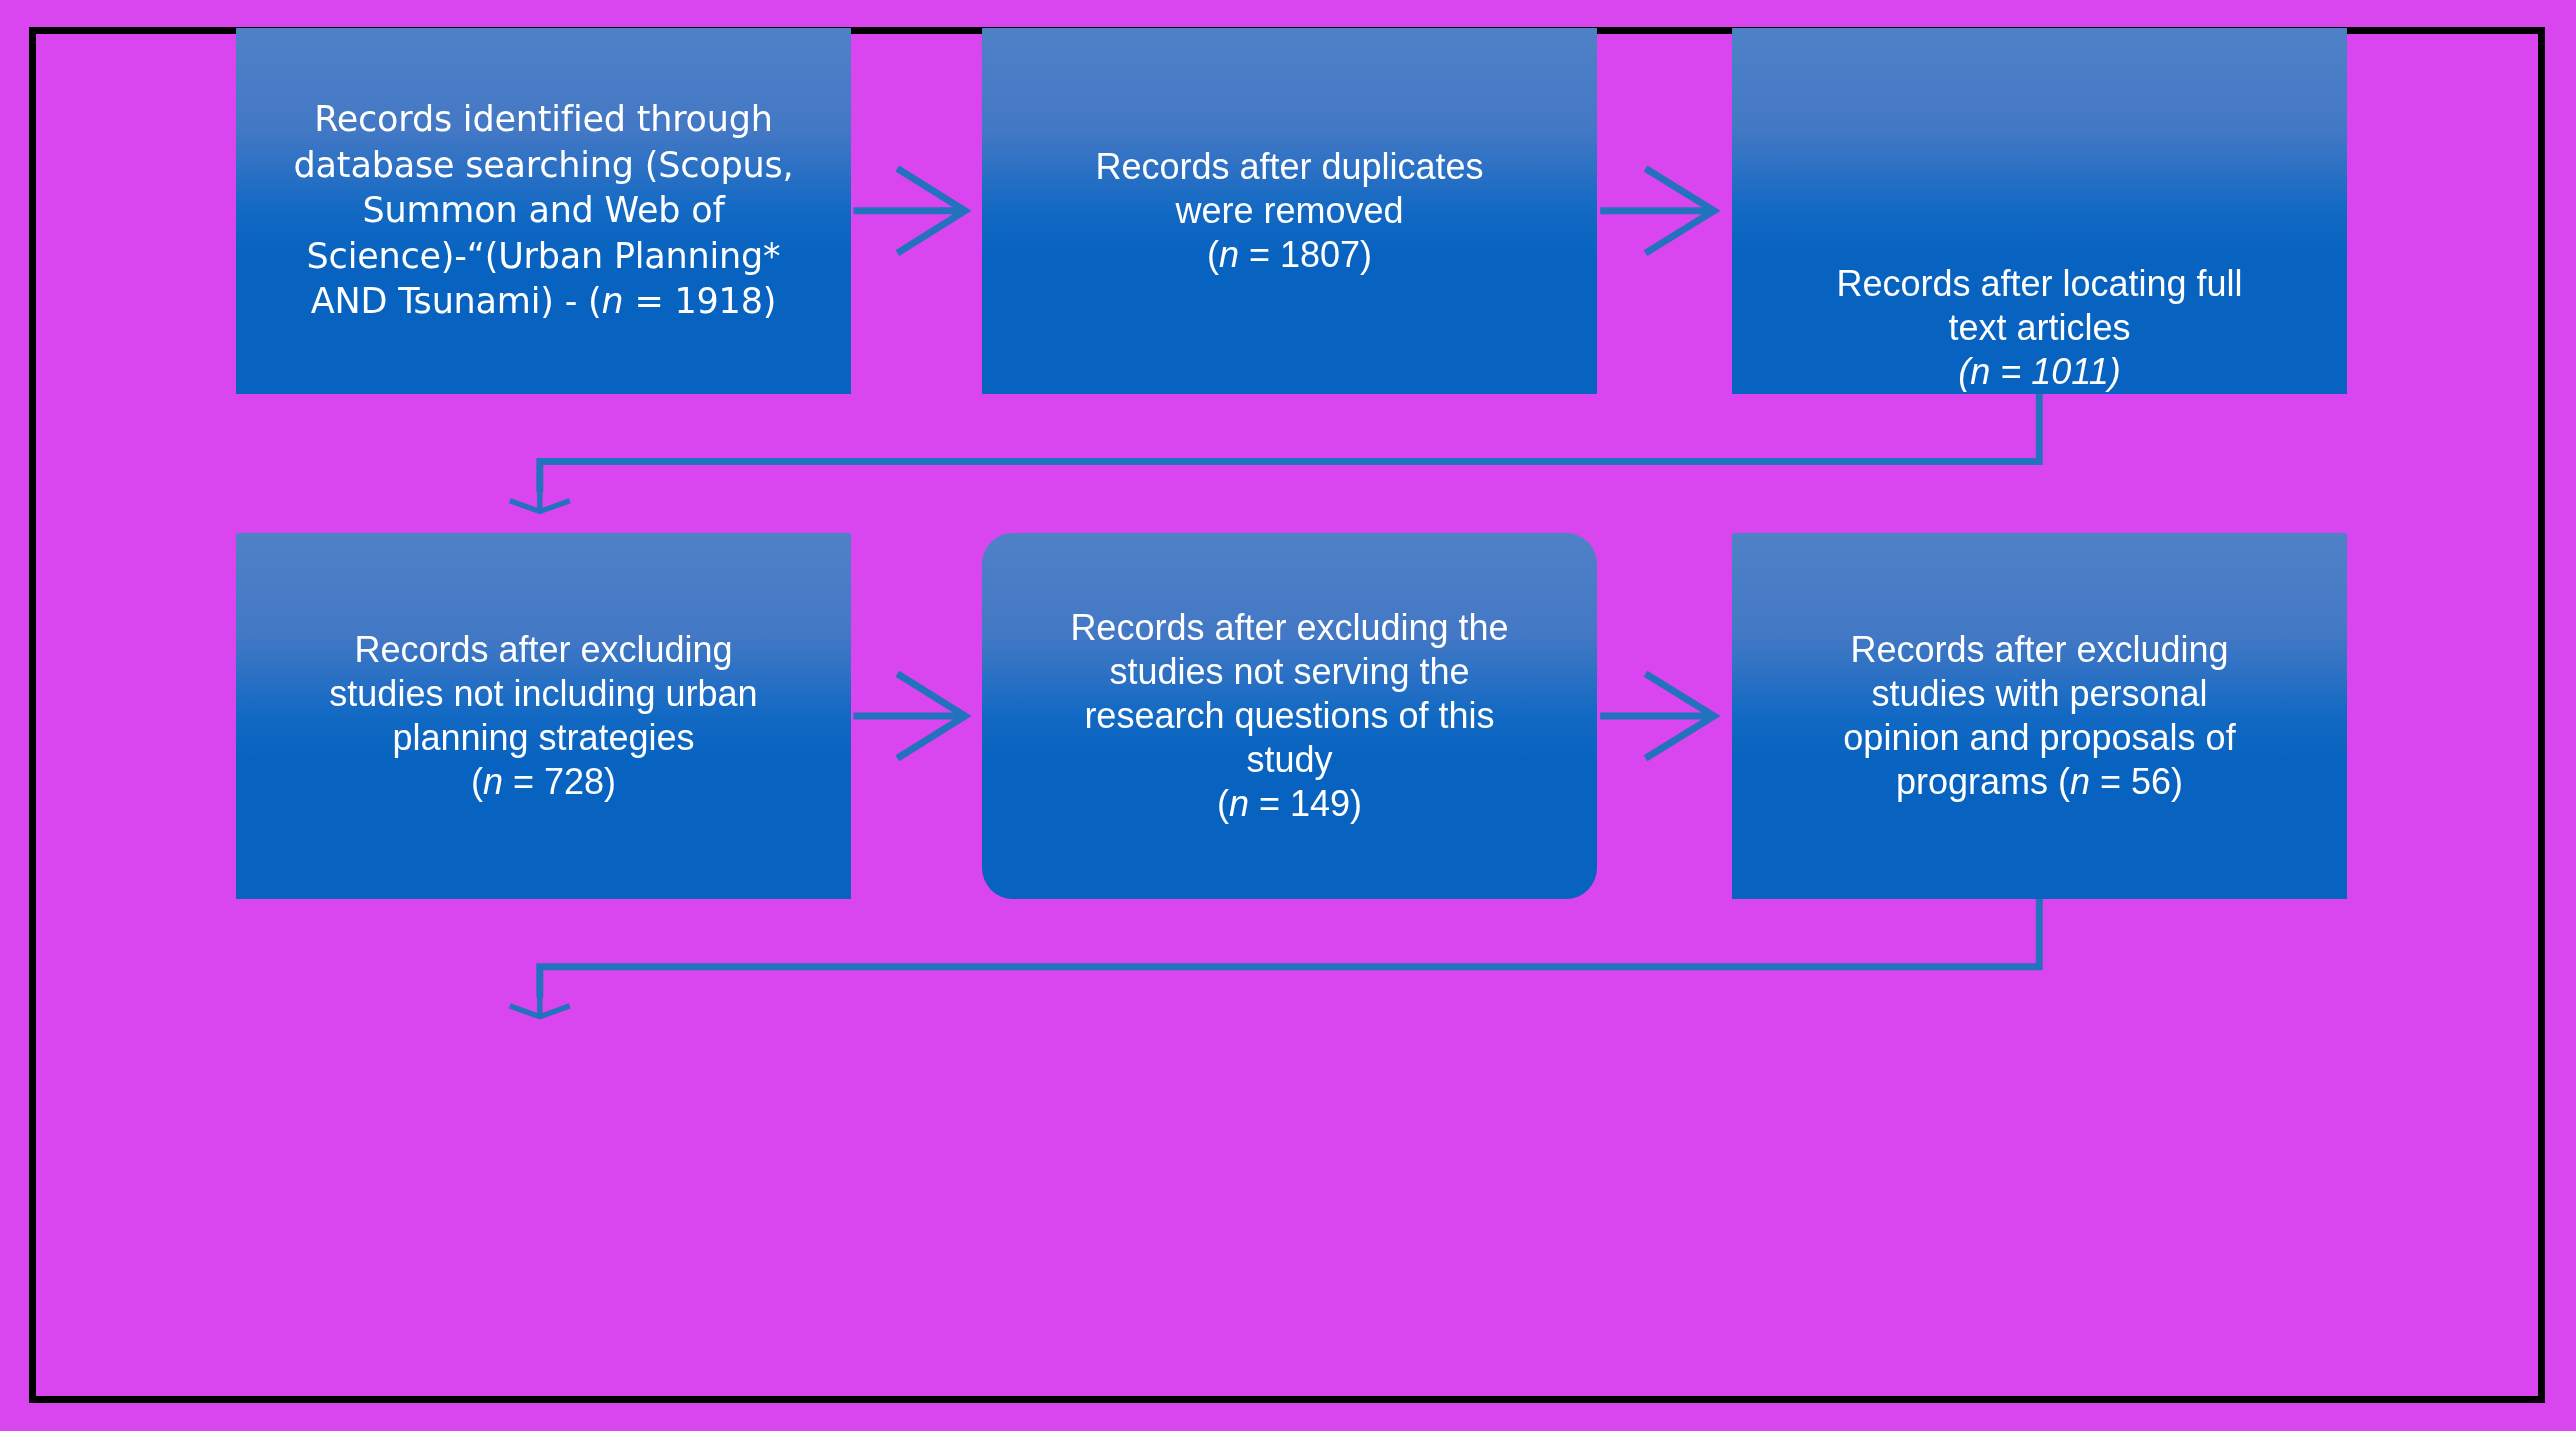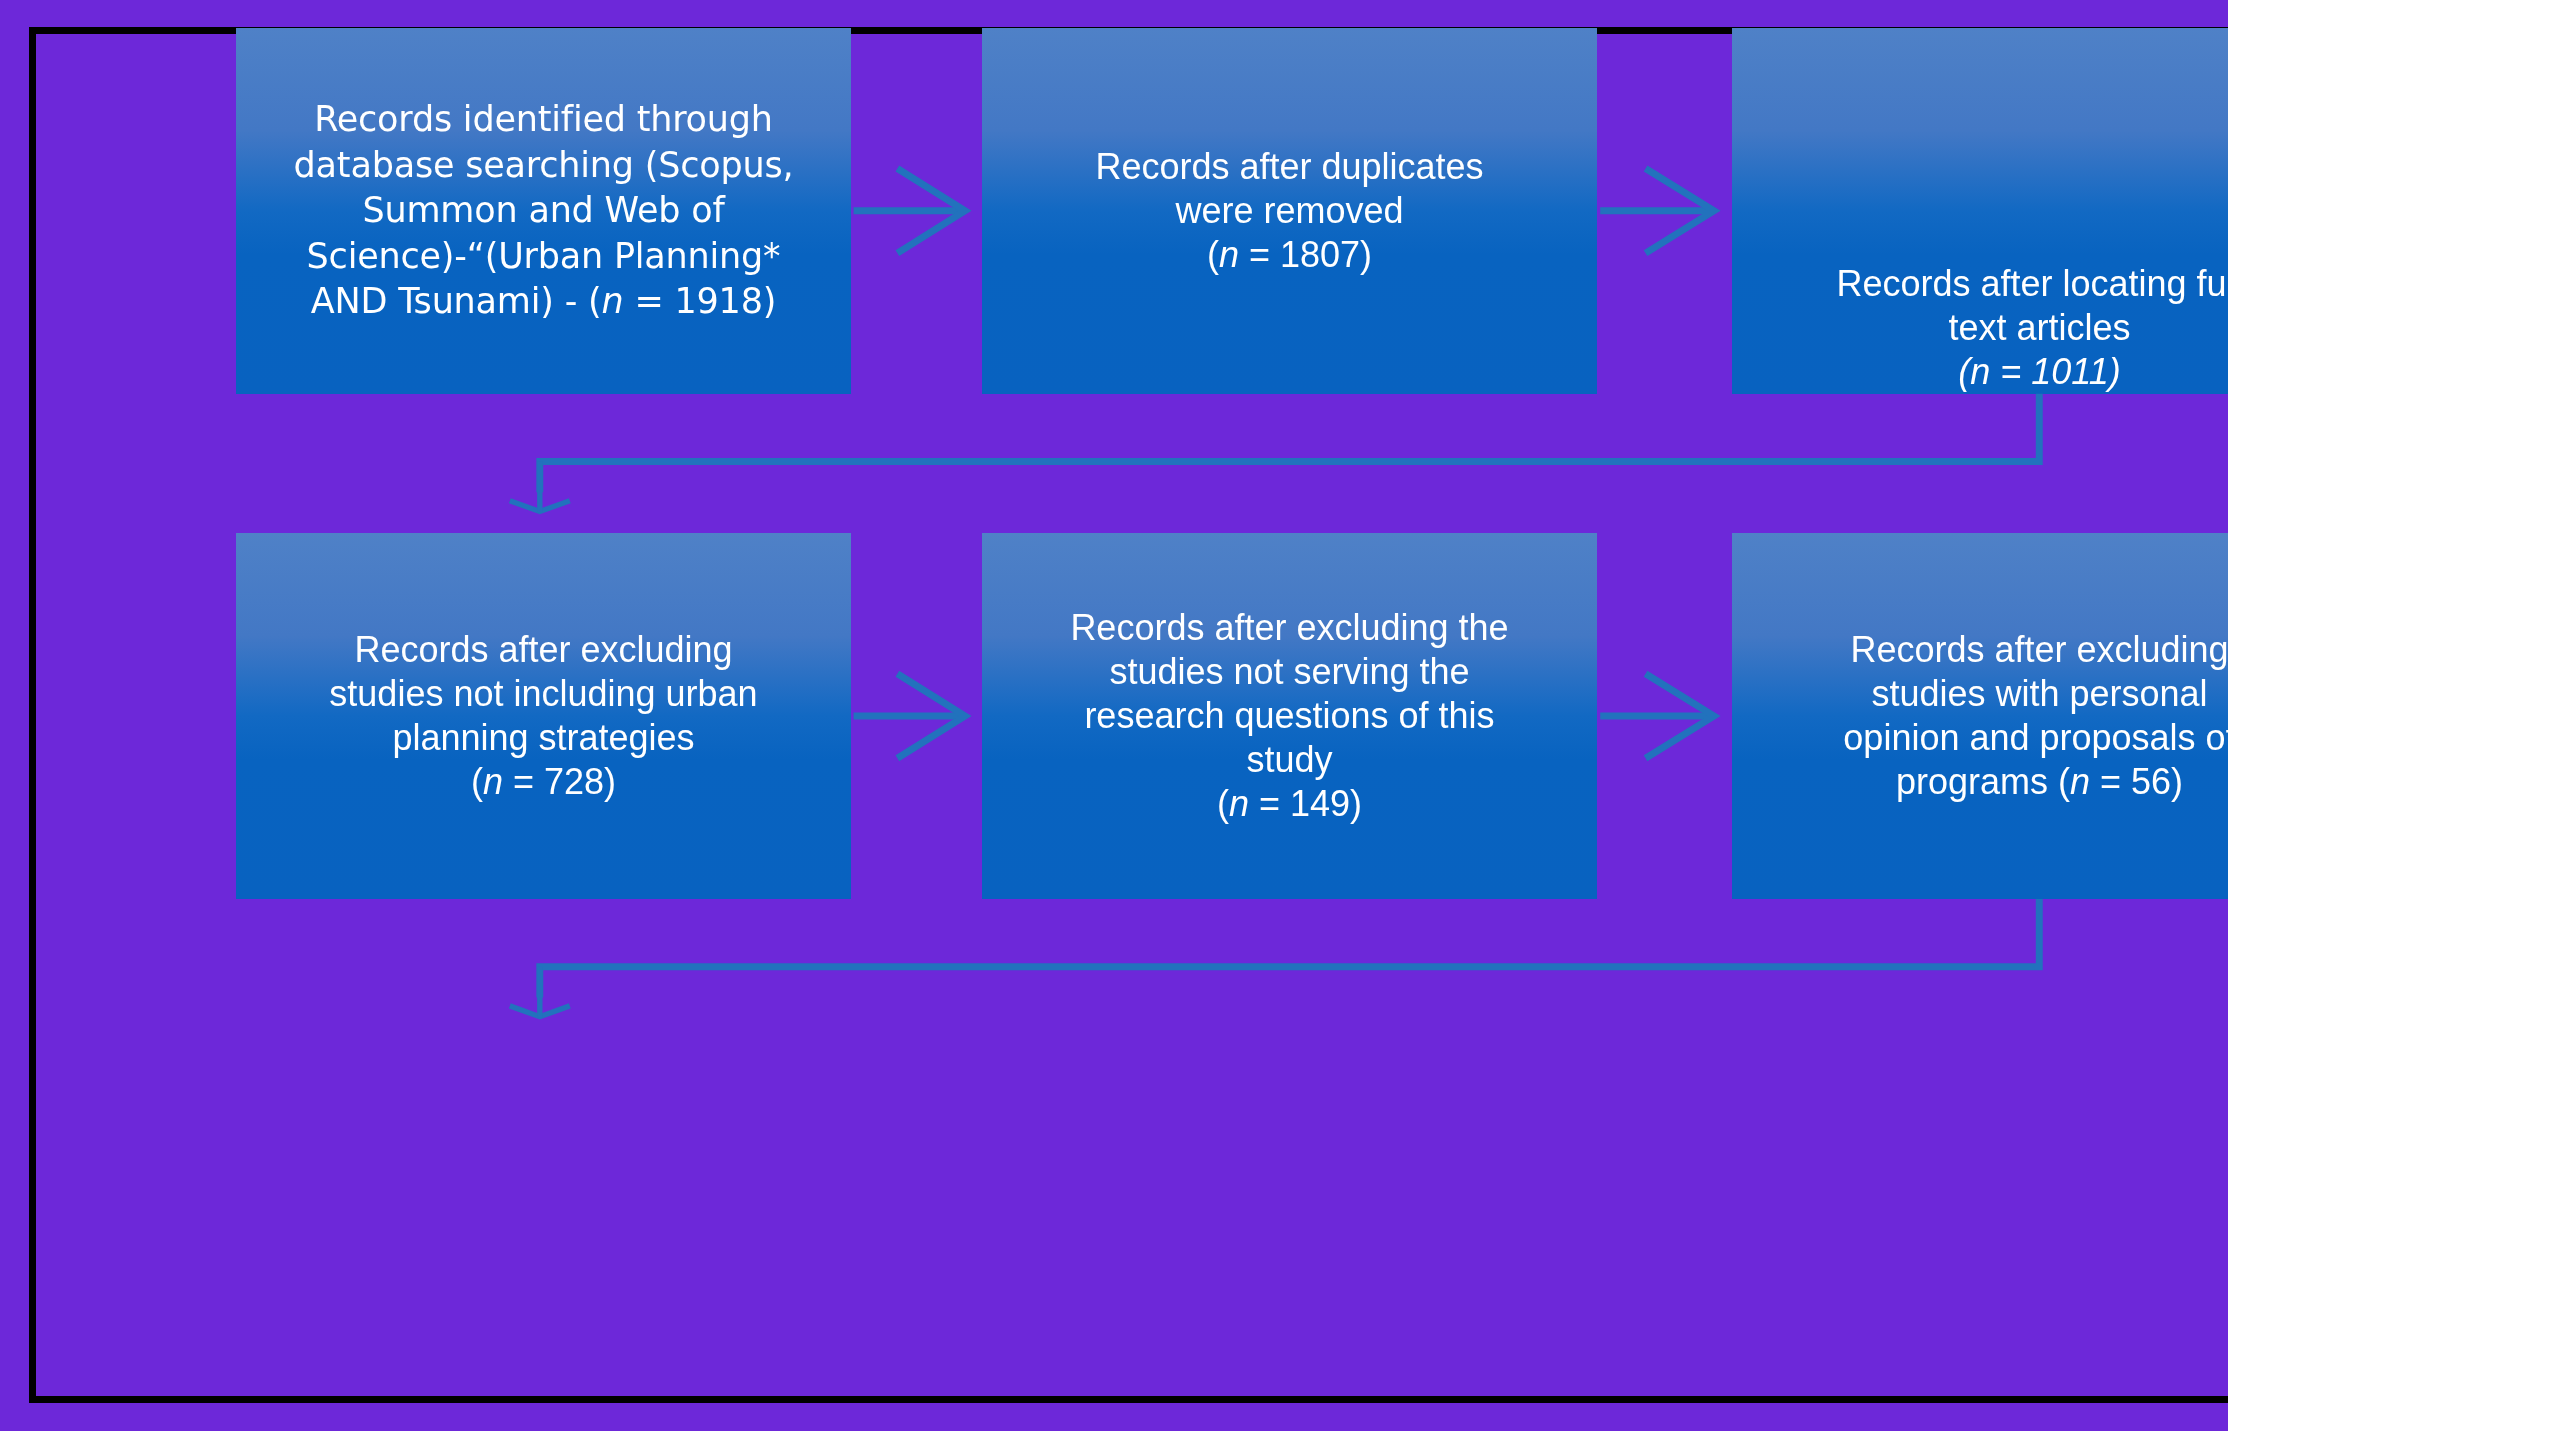--- a/index.html
+++ b/index.html
@@ -8,23 +8,23 @@
     padding: 0;
     background: #ffffff;
   }
   body {
     font-family: "Liberation Sans", sans-serif;
   }
 
   
   #diagram-root {
     position: relative;
-    width: 2228px;
+    width: 2576px;
     height: 1432px;
-    background: #6d28d9;
+    background: #d946ef;
     overflow: hidden;
   }
 
   
   .outer-frame {
     position: absolute;
     left: 29px;
     top: 27px;
     width: 2516px;
     height: 1376px;
@@ -79,21 +79,21 @@
   .box-text .all-italic {
     font-style: italic;
   }
 
   
   #box-1 { left: 236px;  top: 28px;   width: 615px;  height: 366px; }
   #box-2 { left: 982px; top: 28px;   width: 615px;  height: 366px; }
   #box-3 { left: 1732px; top: 28px;   width: 615px;  height: 366px; align-items: flex-end; }
 
   #box-4 { left: 236px;  top: 533px;  width: 615px;  height: 366px; }
-  #box-5 { left: 982px; top: 533px;  width: 615px;  height: 366px; }
+  #box-5 { left: 982px; top: 533px;  width: 615px;  height: 366px; border-radius: 31px; }
   #box-6 { left: 1732px; top: 533px;  width: 615px;  height: 366px; }
 
   #box-7 { left: 236px;  top: 1038px; width: 615px;  height: 384px; }
 
   
   .connectors {
     position: absolute;
     left: 0;
     top: 0;
     width: 2576px;

